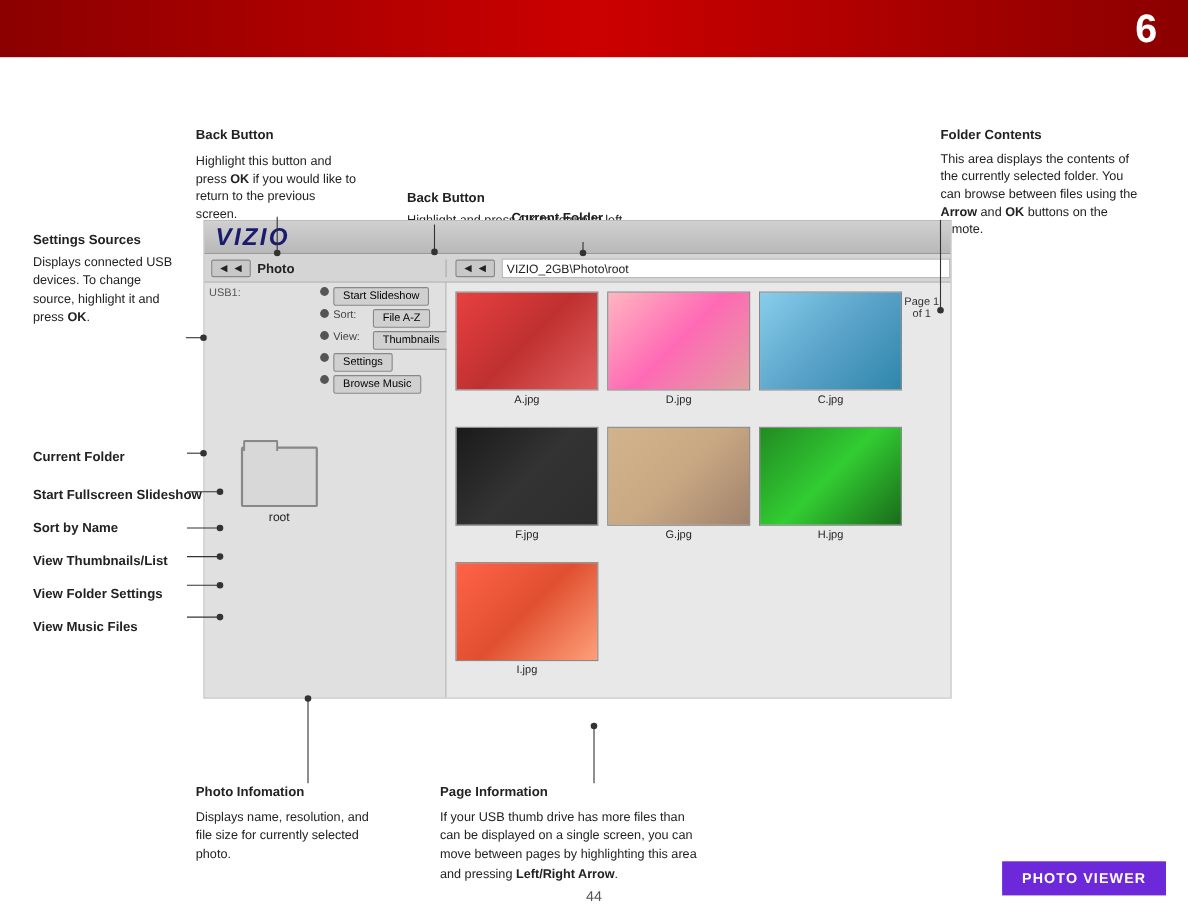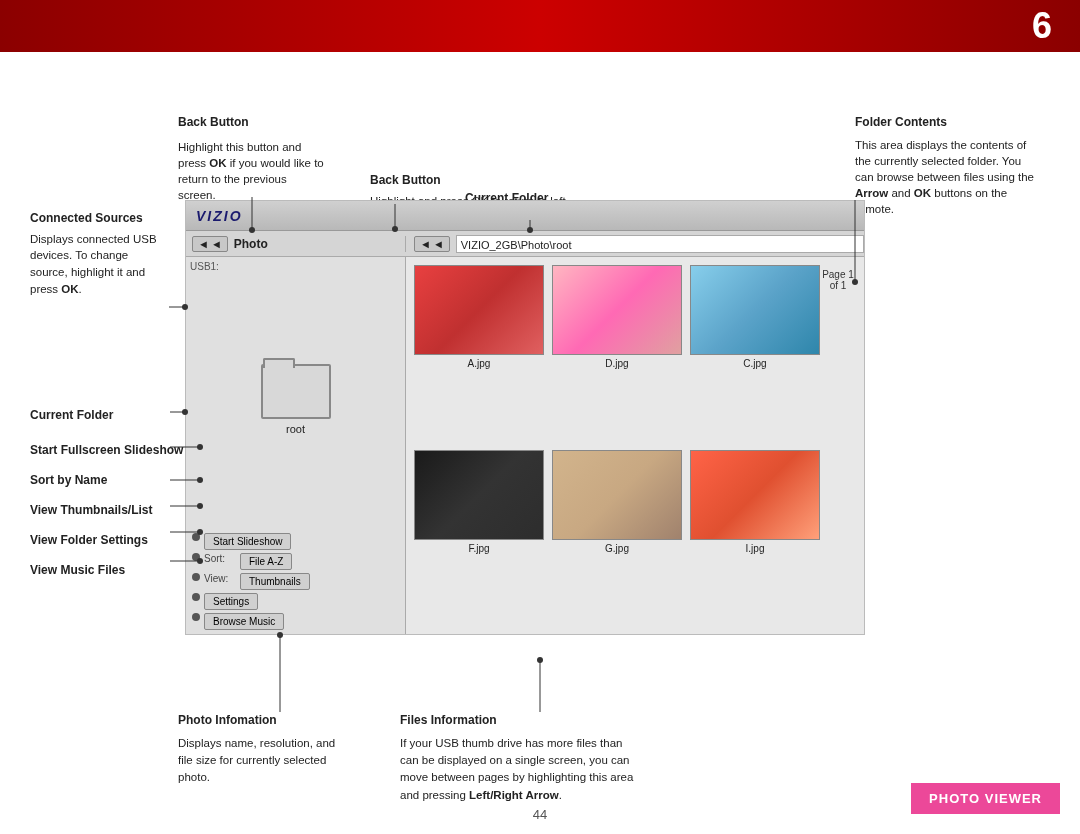--- a/index.html
+++ b/index.html
@@ -52,21 +52,21 @@
     
     .vizio-header {
       background: linear-gradient(to bottom, #d0d0d0, #b8b8b8);
       height: 30px;
       display: flex;
       align-items: center;
       padding-left: 10px;
       border-bottom: 1px solid #999;
     }
     .vizio-logo {
-      font-size: 14px;
+      font-size: 22px;
       font-weight: 900;
       color: #1a1a6e;
       letter-spacing: 2px;
       font-style: italic;
     }
 
     
     .nav-bar {
       display: flex;
       align-items: center;
@@ -117,21 +117,21 @@
       display: flex;
       height: calc(100% - 56px);
     }
 
     
     .left-panel {
       width: 220px;
       border-right: 1px solid #aaa;
       background: #e0e0e0;
       display: flex;
-      flex-direction: column;
+      flex-direction: row;
       padding: 4px;
     }
     .usb-label {
       font-size: 10px;
       color: #555;
       margin-bottom: 2px;
     }
     .folder-icon-area {
       display: flex;
       flex-direction: column;
@@ -270,21 +270,21 @@
       transform: translateX(-50%);
       font-size: 13px;
       color: #555;
     }
 
     
     .photo-viewer-badge {
       position: absolute;
       bottom: 20px;
       right: 20px;
-      background: #ec4899;
+      background: #6d28d9;
       color: white;
       padding: 8px 18px;
       font-size: 13px;
       font-weight: bold;
       letter-spacing: 1px;
     }
 
     
     svg.connectors {
       position: absolute;
@@ -317,21 +317,21 @@
     <div class="annotation-title">Back Button</div>
     <div style="margin-top:4px; font-size:11.5px;">Highlight and press OK to return to left column.</div>
   </div>
 
   <div class="annotation" style="left:465px; top:138px; width:180px;">
     <div class="annotation-title">Current Folder</div>
     <div style="margin-top:4px; font-size:11.5px;">Displays the folder path.</div>
   </div>
 
   <div class="annotation" style="left:30px; top:158px; width:138px;">
-    <div class="annotation-title">Connected Sources</div>
+    <div class="annotation-title">Settings Sources</div>
     <div style="margin-top:4px; font-size:11.5px; line-height:1.45;">Displays connected USB devices. To change source, highlight it and press <strong>OK</strong>.</div>
   </div>
 
   <div class="annotation" style="left:30px; top:355px;">
     <span class="annotation-title">Current Folder</span>
   </div>
   <div class="annotation" style="left:30px; top:390px;">
     <span class="annotation-title">Start Fullscreen Slideshow</span>
   </div>
   <div class="annotation" style="left:30px; top:420px;">
@@ -346,21 +346,21 @@
   <div class="annotation" style="left:30px; top:510px;">
     <span class="annotation-title">View Music Files</span>
   </div>
 
   <div class="annotation" style="left:178px; top:660px; width:175px;">
     <div class="annotation-title">Photo Infomation</div>
     <div style="margin-top:6px; font-size:11.5px; line-height:1.5;">Displays name, resolution, and file size for currently selected photo.</div>
   </div>
 
   <div class="annotation" style="left:400px; top:660px; width:240px;">
-    <div class="annotation-title">Files Information</div>
+    <div class="annotation-title">Page Information</div>
     <div style="margin-top:6px; font-size:11.5px; line-height:1.5;">If your USB thumb drive has more files than can be displayed on a single screen, you can move between pages by highlighting this area and pressing <strong>Left/Right Arrow</strong>.</div>
   </div>
 
   <div class="diagram-area">
 
     <div class="vizio-header">
       <span class="vizio-logo">VIZIO</span>
     </div>
 
     <div class="nav-bar">
@@ -437,20 +437,24 @@
             </div>
             <div class="thumb-item">
               <div class="thumb-img thumb-f"></div>
               <div class="thumb-label">F.jpg</div>
             </div>
             <div class="thumb-item">
               <div class="thumb-img thumb-g"></div>
               <div class="thumb-label">G.jpg</div>
             </div>
             <div class="thumb-item">
+              <div class="thumb-img thumb-h"></div>
+              <div class="thumb-label">H.jpg</div>
+            </div>
+            <div class="thumb-item">
               <div class="thumb-img thumb-i"></div>
               <div class="thumb-label">I.jpg</div>
             </div>
           </div>
         <div class="page-info">Page 1 of 1</div>
       </div>
     </div>
   </div>
 
   <svg class="connectors">

